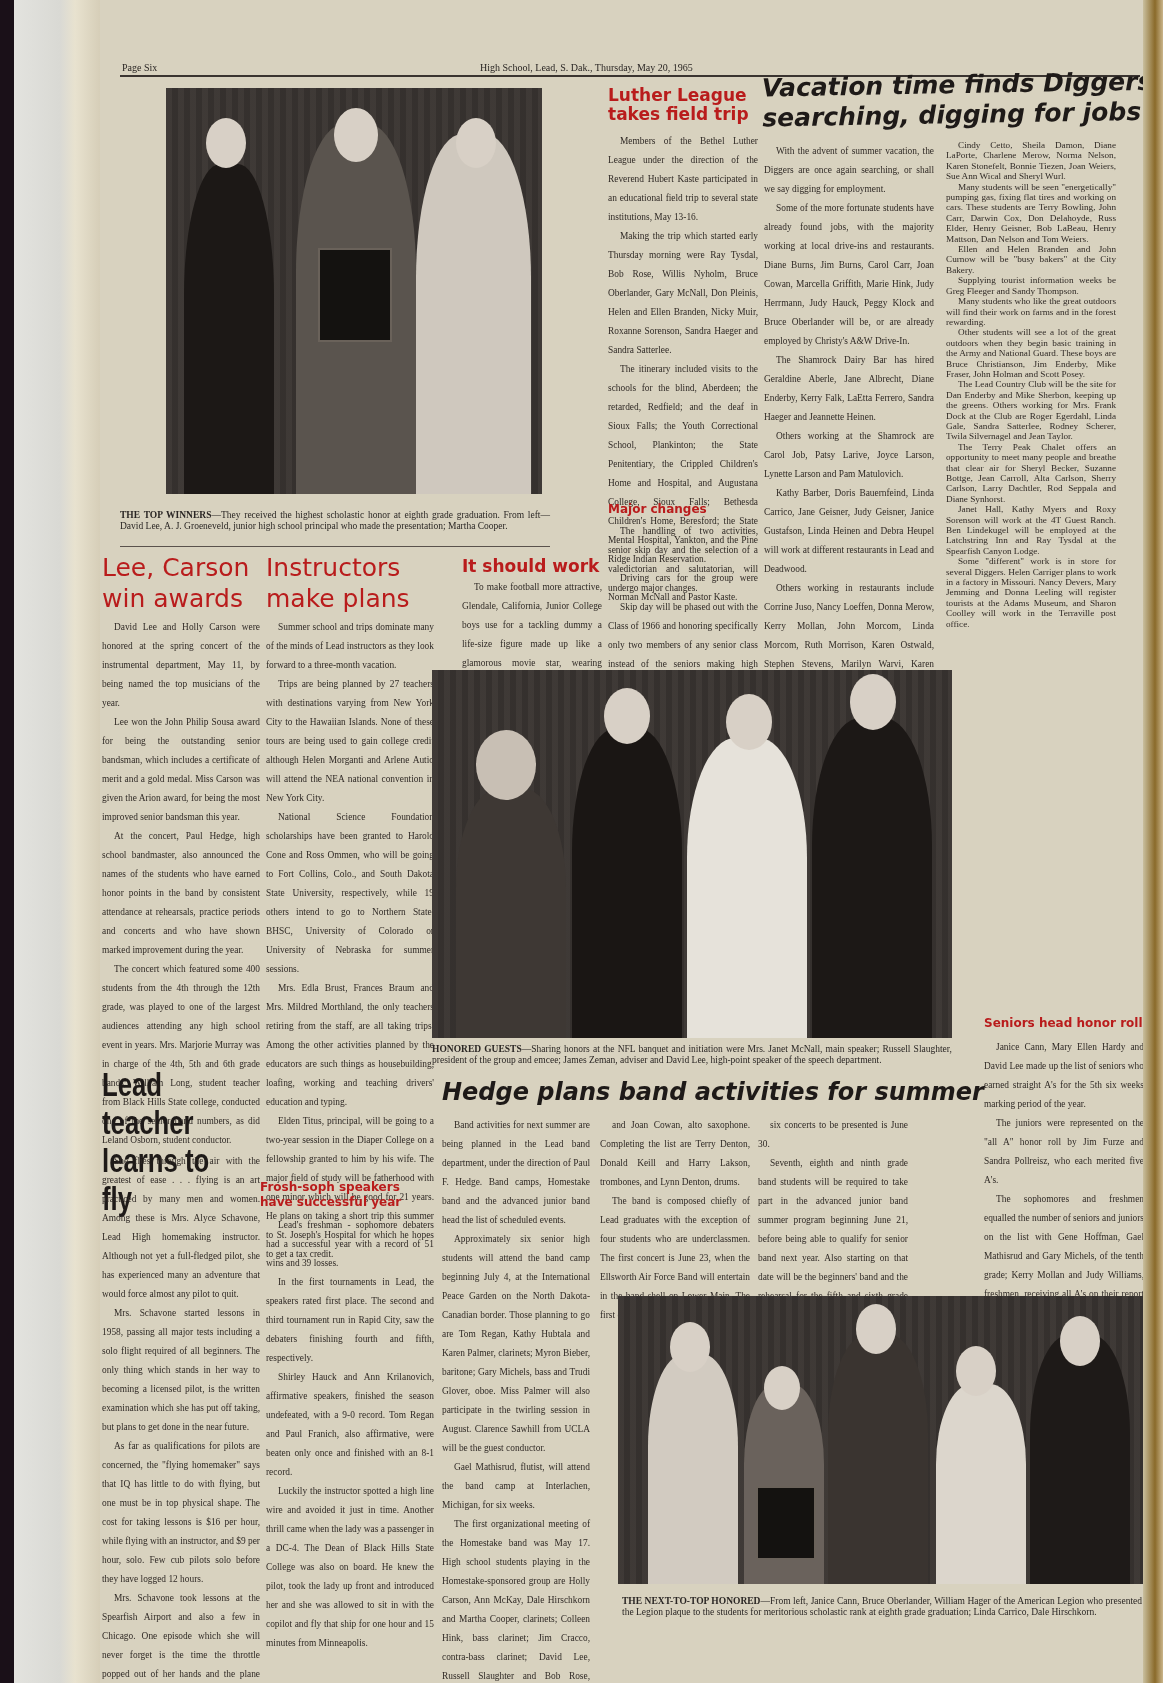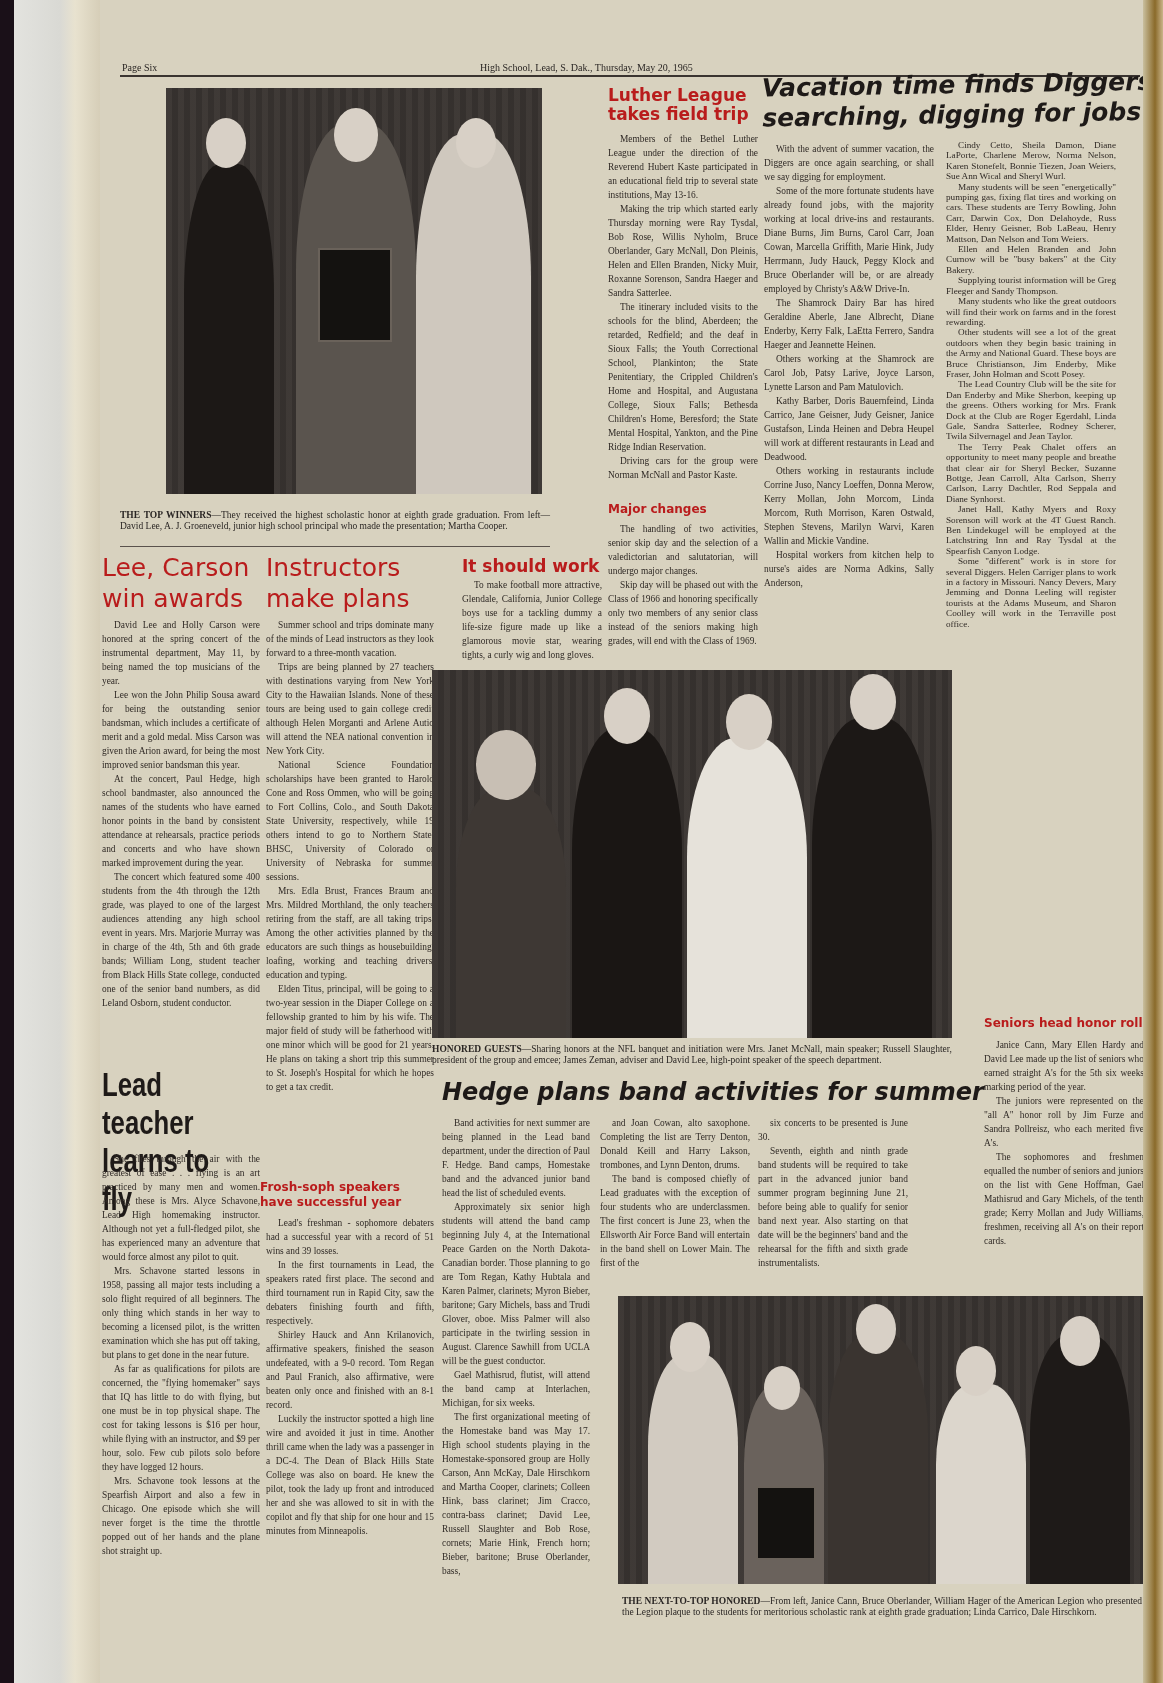--- a/index.html
+++ b/index.html
@@ -14,21 +14,21 @@
   .thinrule{position:absolute;height:1px;background:#5a524c;}
   .photo{position:absolute;background:#2e2a28;overflow:hidden;}
   .photo .bg{position:absolute;inset:0;background:repeating-linear-gradient(90deg,#4a4440 0 6px,#3a3532 6px 12px);opacity:.6;}
   .person{position:absolute;bottom:0;border-radius:40% 40% 0 0;}
   .head{position:absolute;border-radius:50%;background:#d8d0c6;}
   .caption{font-size:9.5px;line-height:10.5px;text-align:justify;}
   .caption b{font-weight:bold;}
   .hl-sans{font-family:"DejaVu Sans",sans-serif;font-weight:bold;color:#b91c1c;}
   .hl-cond{font-family:"Liberation Sans",sans-serif;font-weight:bold;color:#1e1a18;}
   .hl-ital{font-family:"DejaVu Sans",sans-serif;font-weight:bold;font-style:italic;color:#1e1a18;}
-  .body-text{font-size:9.4px;line-height:14px;text-align:justify;color:#302a26;}
+  .body-text{font-size:9.4px;line-height:19px;text-align:justify;color:#302a26;}
   .body-text p{margin:0;text-indent:12px;}
 </style>
 </head>
 <body>
 
 <div class="binding"></div>
 <div class="binding-dark"></div>
 
 <div class="page">
 
@@ -71,21 +71,21 @@
     <p>The Shamrock Dairy Bar has hired Geraldine Aberle, Jane Albrecht, Diane Enderby, Kerry Falk, LaEtta Ferrero, Sandra Haeger and Jeannette Heinen.</p>
     <p>Others working at the Shamrock are Carol Job, Patsy Larive, Joyce Larson, Lynette Larson and Pam Matulovich.</p>
     <p>Kathy Barber, Doris Bauernfeind, Linda Carrico, Jane Geisner, Judy Geisner, Janice Gustafson, Linda Heinen and Debra Heupel will work at different restaurants in Lead and Deadwood.</p>
     <p>Others working in restaurants include Corrine Juso, Nancy Loeffen, Donna Merow, Kerry Mollan, John Morcom, Linda Morcom, Ruth Morrison, Karen Ostwald, Stephen Stevens, Marilyn Warvi, Karen Wallin and Mickie Vandine.</p>
     <p>Hospital workers from kitchen help to nurse's aides are Norma Adkins, Sally Anderson,</p>
   </div>
   <div class="abs body-text" style="left:846px;top:140px;width:170px;font-size:9.2px;line-height:10.4px;">
     <p>Cindy Cetto, Sheila Damon, Diane LaPorte, Charlene Merow, Norma Nelson, Karen Stonefelt, Bonnie Tiezen, Joan Weiers, Sue Ann Wical and Sheryl Wurl.</p>
     <p>Many students will be seen "energetically" pumping gas, fixing flat tires and working on cars. These students are Terry Bowling, John Carr, Darwin Cox, Don Delahoyde, Russ Elder, Henry Geisner, Bob LaBeau, Henry Mattson, Dan Nelson and Tom Weiers.</p>
     <p>Ellen and Helen Branden and John Curnow will be "busy bakers" at the City Bakery.</p>
-    <p>Supplying tourist information will be Greg Fleeger and Sandy Thompson.</p>
+    <p>Supplying tourist information weeks be Greg Fleeger and Sandy Thompson.</p>
     <p>Many students who like the great outdoors will find their work on farms and in the forest rewarding.</p>
     <p>Other students will see a lot of the great outdoors when they begin basic training in the Army and National Guard. These boys are Bruce Christianson, Jim Enderby, Mike Fraser, John Holman and Scott Posey.</p>
     <p>The Lead Country Club will be the site for Dan Enderby and Mike Sherbon, keeping up the greens. Others working for Mrs. Frank Dock at the Club are Roger Egerdahl, Linda Gale, Sandra Satterlee, Rodney Scherer, Twila Silvernagel and Jean Taylor.</p>
     <p>The Terry Peak Chalet offers an opportunity to meet many people and breathe that clear air for Sheryl Becker, Suzanne Bottge, Jean Carroll, Alta Carlson, Sherry Carlson, Larry Dachtler, Rod Seppala and Diane Synhorst.</p>
     <p>Janet Hall, Kathy Myers and Roxy Sorenson will work at the 4T Guest Ranch. Ben Lindekugel will be employed at the Latchstring Inn and Ray Tysdal at the Spearfish Canyon Lodge.</p>
     <p>Some "different" work is in store for several Diggers. Helen Carriger plans to work in a factory in Missouri. Nancy Devers, Mary Jemming and Donna Leeling will register tourists at the Adams Museum, and Sharon Coolley will work in the Terraville post office.</p>
   </div>
 
   <div class="abs hl-sans" style="left:2px;top:552px;width:160px;font-size:25px;line-height:31px;font-weight:normal;font-family:'DejaVu Sans',sans-serif;">Lee, Carson win awards</div>
   <div class="abs body-text" style="left:2px;top:618px;width:158px;">

